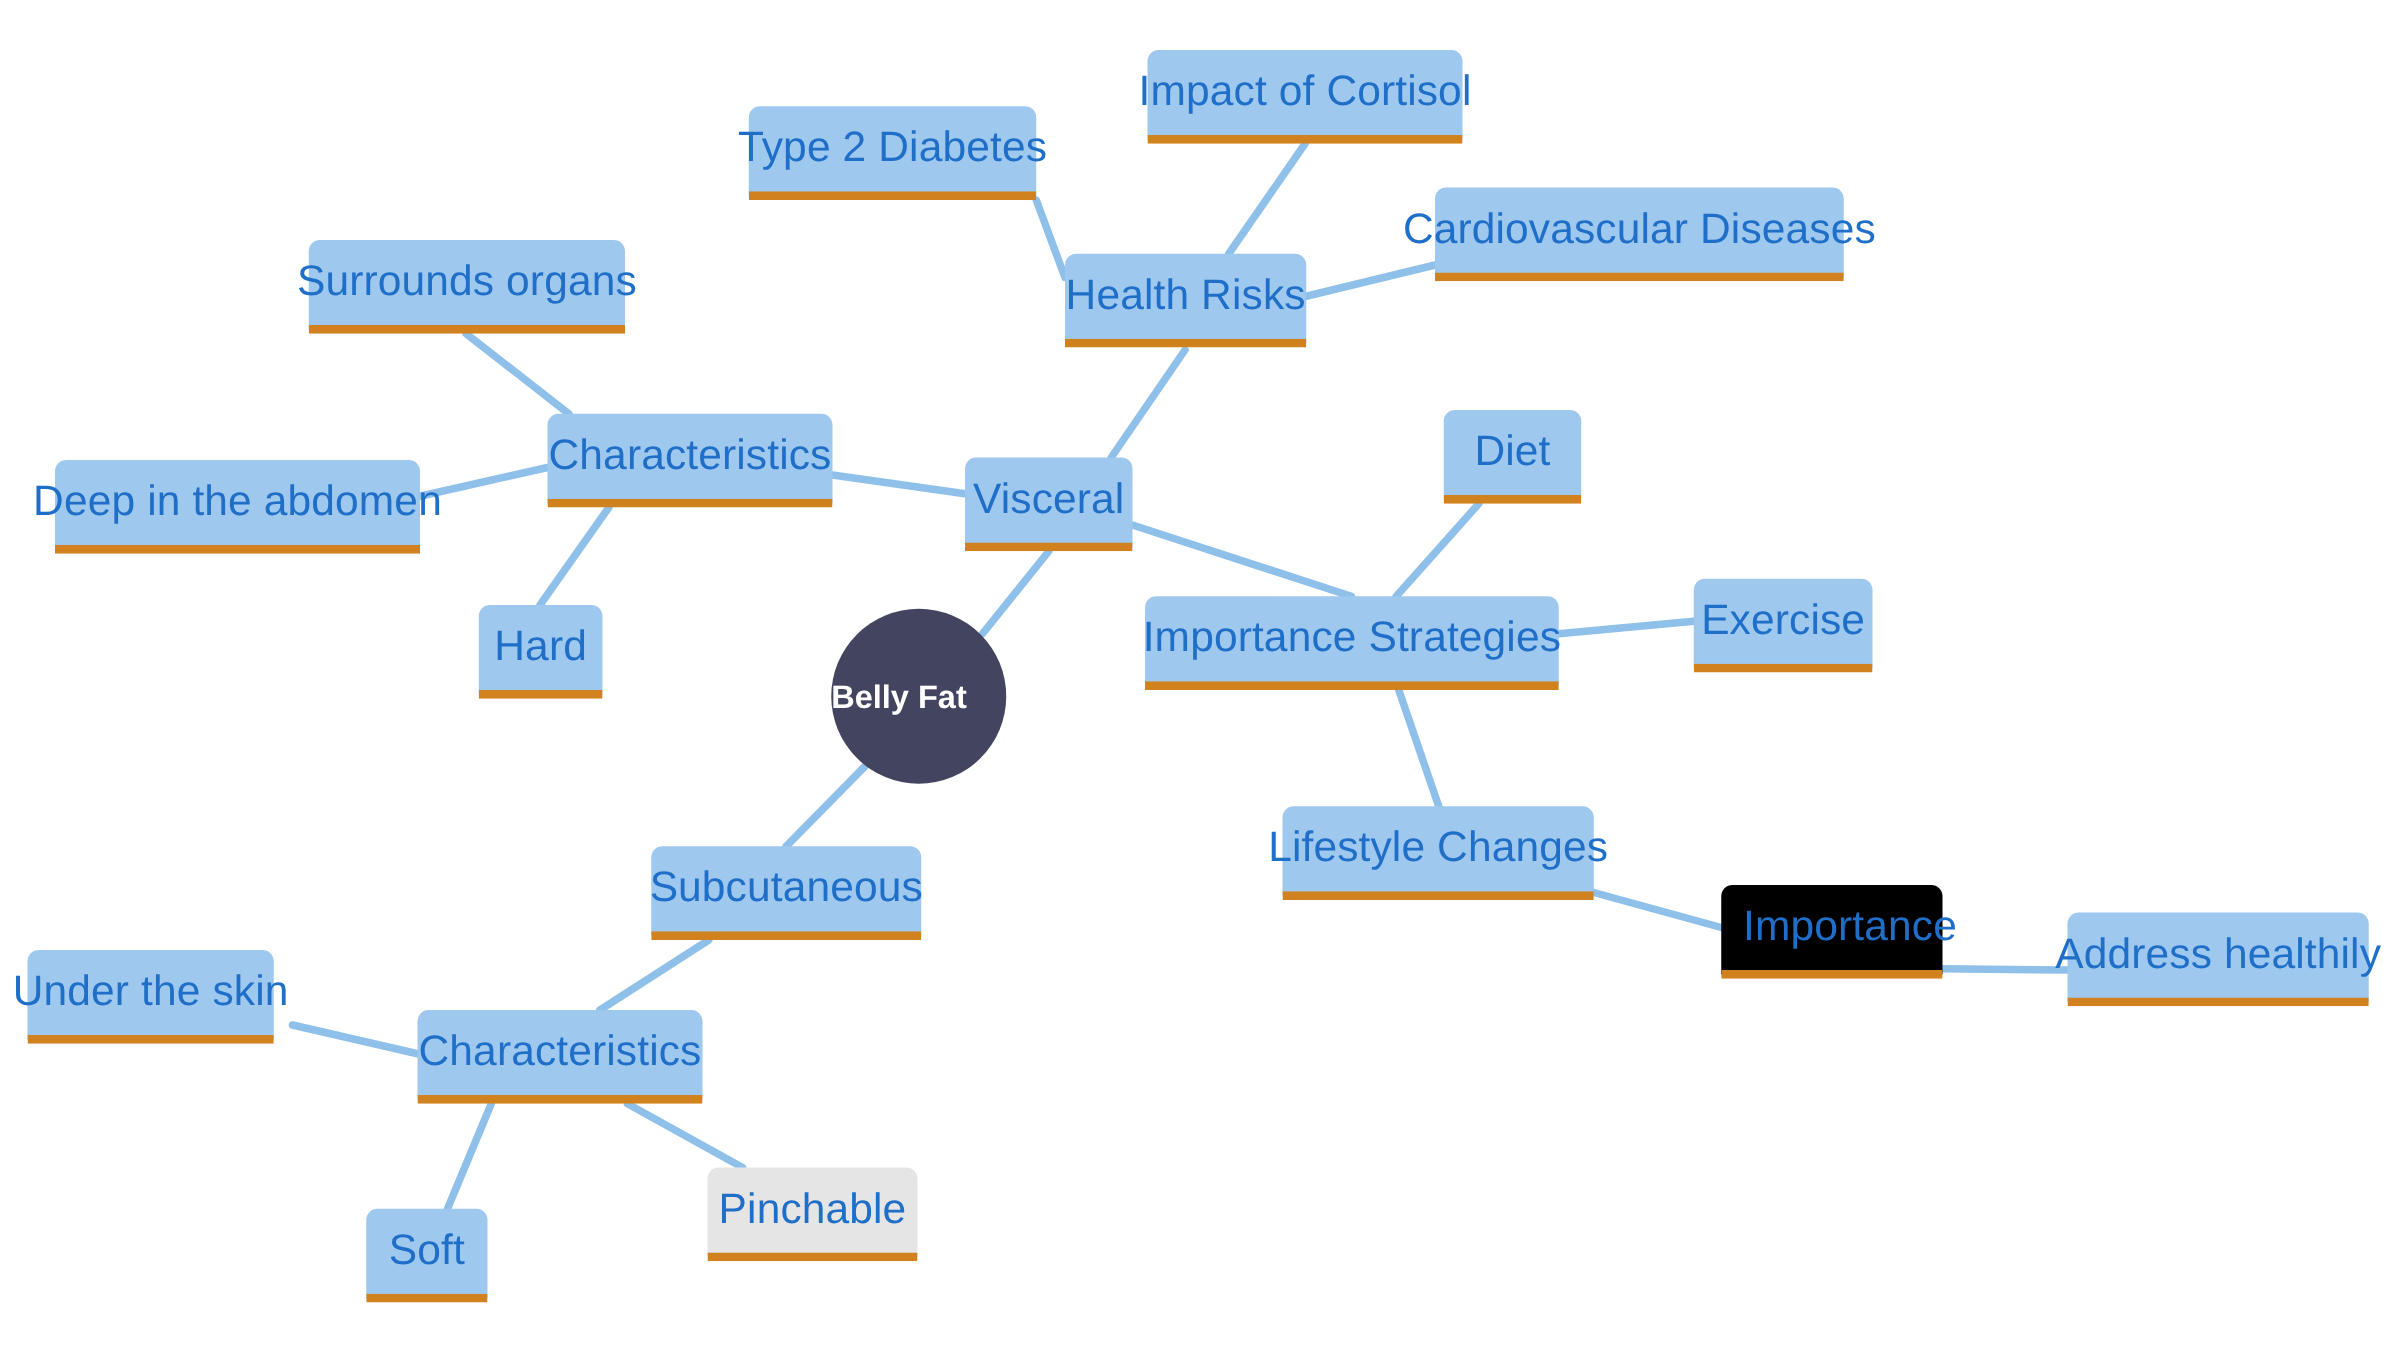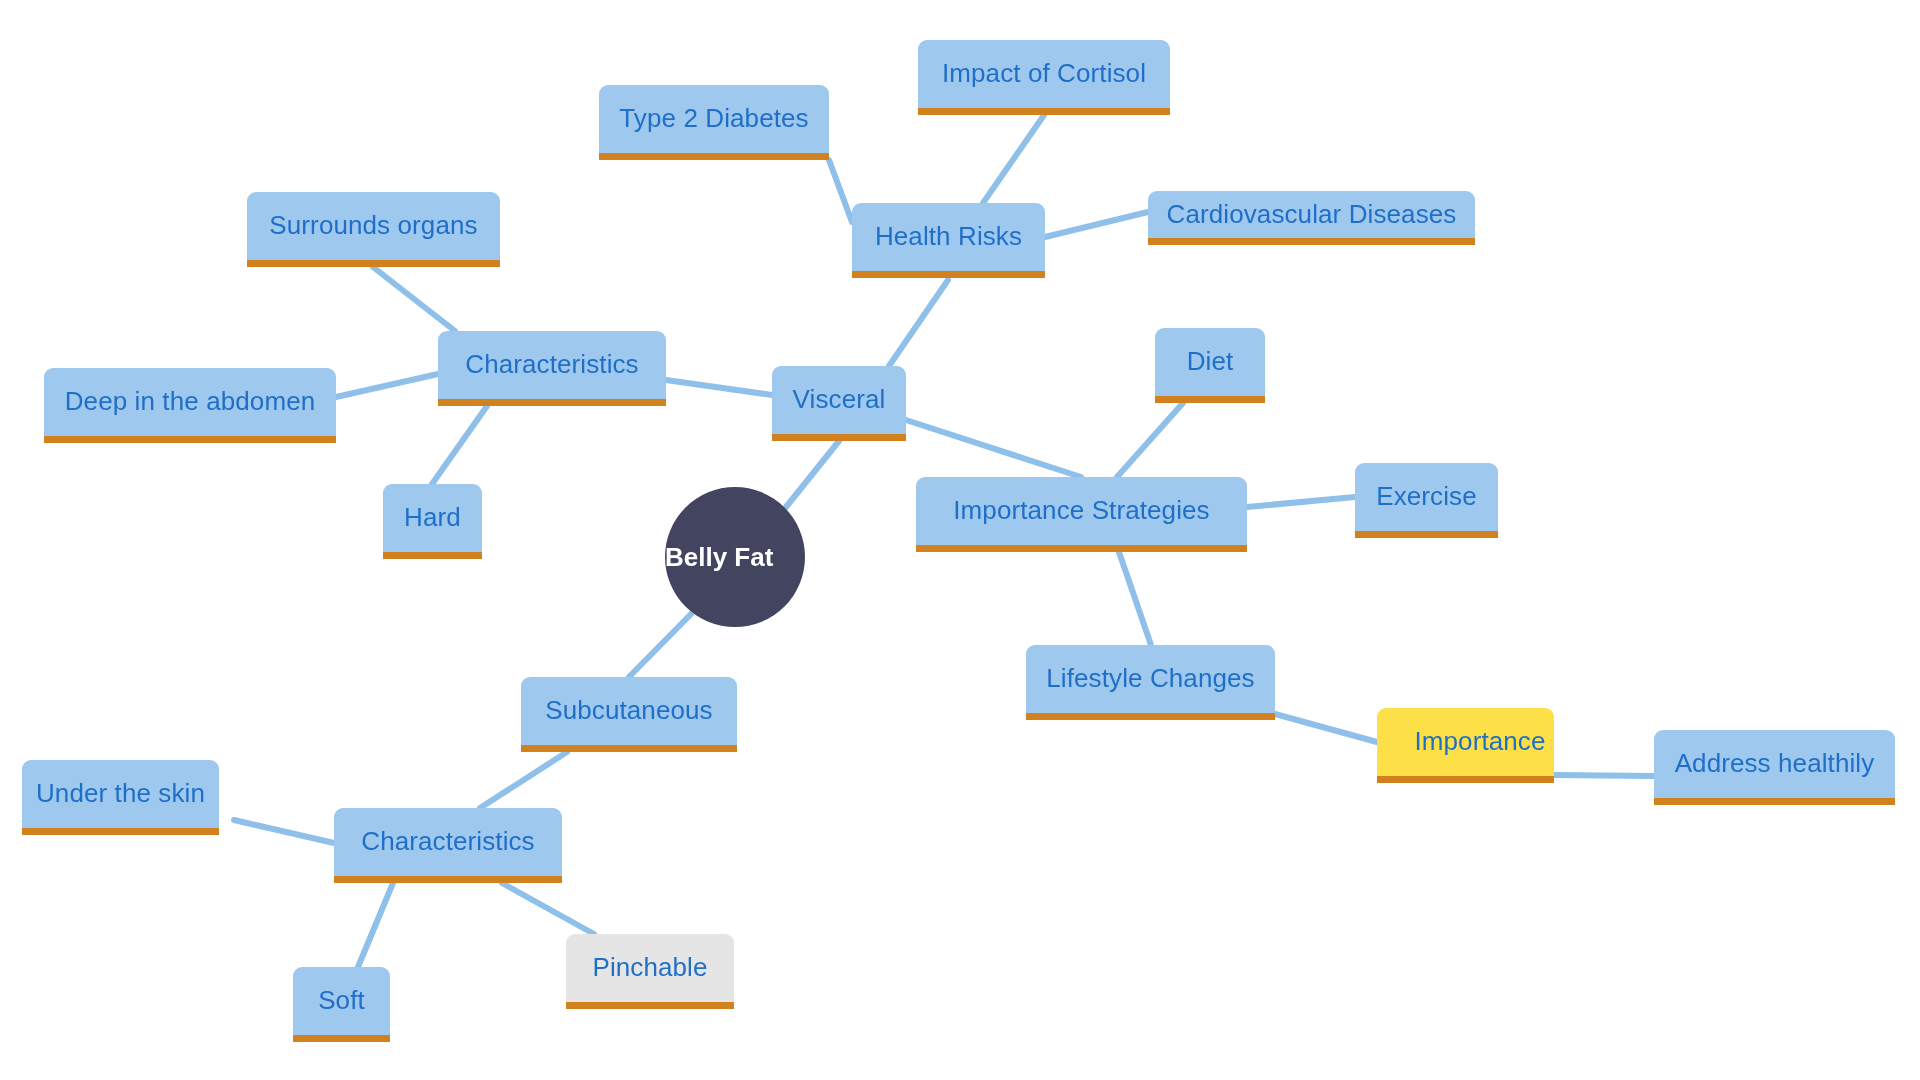--- a/index.html
+++ b/index.html
@@ -32,21 +32,21 @@
     position: absolute;
     box-sizing: border-box;
     background: #9fc8ef;
     border-bottom: 7px solid #d1821f;
     border-top-left-radius: 9px;
     border-top-right-radius: 9px;
     color: #1f6fc8;
     display: flex;
     align-items: center;
     justify-content: center;
-    font-size: 26px;
+    font-size: 34px;
     font-weight: 400;
     line-height: 1;
     letter-spacing: 0.1px;
     white-space: nowrap;
     z-index: 5;
   }
   .node-label {
     display: block;
     padding-bottom: 2px;
   }
@@ -113,36 +113,36 @@
       </div>
       <div class="node" style="left: 852px; top: 203px; width: 193px; height: 75px; background: rgb(159, 200, 239); color: rgb(31, 111, 200); border-bottom-color: rgb(209, 130, 31);">
         <span class="node-label">Health Risks</span>
       </div>
       <div class="node" style="left: 599px; top: 85px; width: 230px; height: 75px; background: rgb(159, 200, 239); color: rgb(31, 111, 200); border-bottom-color: rgb(209, 130, 31);">
         <span class="node-label">Type 2 Diabetes</span>
       </div>
       <div class="node" style="left: 918px; top: 40px; width: 252px; height: 75px; background: rgb(159, 200, 239); color: rgb(31, 111, 200); border-bottom-color: rgb(209, 130, 31);">
         <span class="node-label">Impact of Cortisol</span>
       </div>
-      <div class="node" style="left: 1148px; top: 150px; width: 327px; height: 54px; background: rgb(159, 200, 239); color: rgb(31, 111, 200); border-bottom-color: rgb(209, 130, 31); margin-top: 41px;">
+      <div class="node" style="left: 1148px; top: 150px; width: 327px; height: 75px; background: rgb(159, 200, 239); color: rgb(31, 111, 200); border-bottom-color: rgb(209, 130, 31);">
         <span class="node-label">Cardiovascular Diseases</span>
       </div>
       <div class="node" style="left: 916px; top: 477px; width: 331px; height: 75px; background: rgb(159, 200, 239); color: rgb(31, 111, 200); border-bottom-color: rgb(209, 130, 31);">
         <span class="node-label">Importance Strategies</span>
       </div>
       <div class="node" style="left: 1155px; top: 328px; width: 110px; height: 75px; background: rgb(159, 200, 239); color: rgb(31, 111, 200); border-bottom-color: rgb(209, 130, 31);">
         <span class="node-label">Diet</span>
       </div>
       <div class="node" style="left: 1355px; top: 463px; width: 143px; height: 75px; background: rgb(159, 200, 239); color: rgb(31, 111, 200); border-bottom-color: rgb(209, 130, 31);">
         <span class="node-label">Exercise</span>
       </div>
       <div class="node" style="left: 1026px; top: 645px; width: 249px; height: 75px; background: rgb(159, 200, 239); color: rgb(31, 111, 200); border-bottom-color: rgb(209, 130, 31);">
         <span class="node-label">Lifestyle Changes</span>
       </div>
-      <div class="node" style="left: 1377px; top: 708px; width: 177px; height: 75px; background: #fde047; color: rgb(31, 111, 200); border-bottom-color: rgb(209, 130, 31); padding-left: 29px;">
+      <div class="node" style="left: 1377px; top: 708px; width: 177px; height: 75px; background: #000000; color: rgb(31, 111, 200); border-bottom-color: rgb(209, 130, 31); padding-left: 29px;">
         <span class="node-label">Importance</span>
       </div>
       <div class="node" style="left: 1654px; top: 730px; width: 241px; height: 75px; background: rgb(159, 200, 239); color: rgb(31, 111, 200); border-bottom-color: rgb(209, 130, 31);">
         <span class="node-label">Address healthily</span>
       </div>
       <div class="node" style="left: 521px; top: 677px; width: 216px; height: 75px; background: rgb(159, 200, 239); color: rgb(31, 111, 200); border-bottom-color: rgb(209, 130, 31);">
         <span class="node-label">Subcutaneous</span>
       </div>
       <div class="node" style="left: 334px; top: 808px; width: 228px; height: 75px; background: rgb(159, 200, 239); color: rgb(31, 111, 200); border-bottom-color: rgb(209, 130, 31);">
         <span class="node-label">Characteristics</span>

